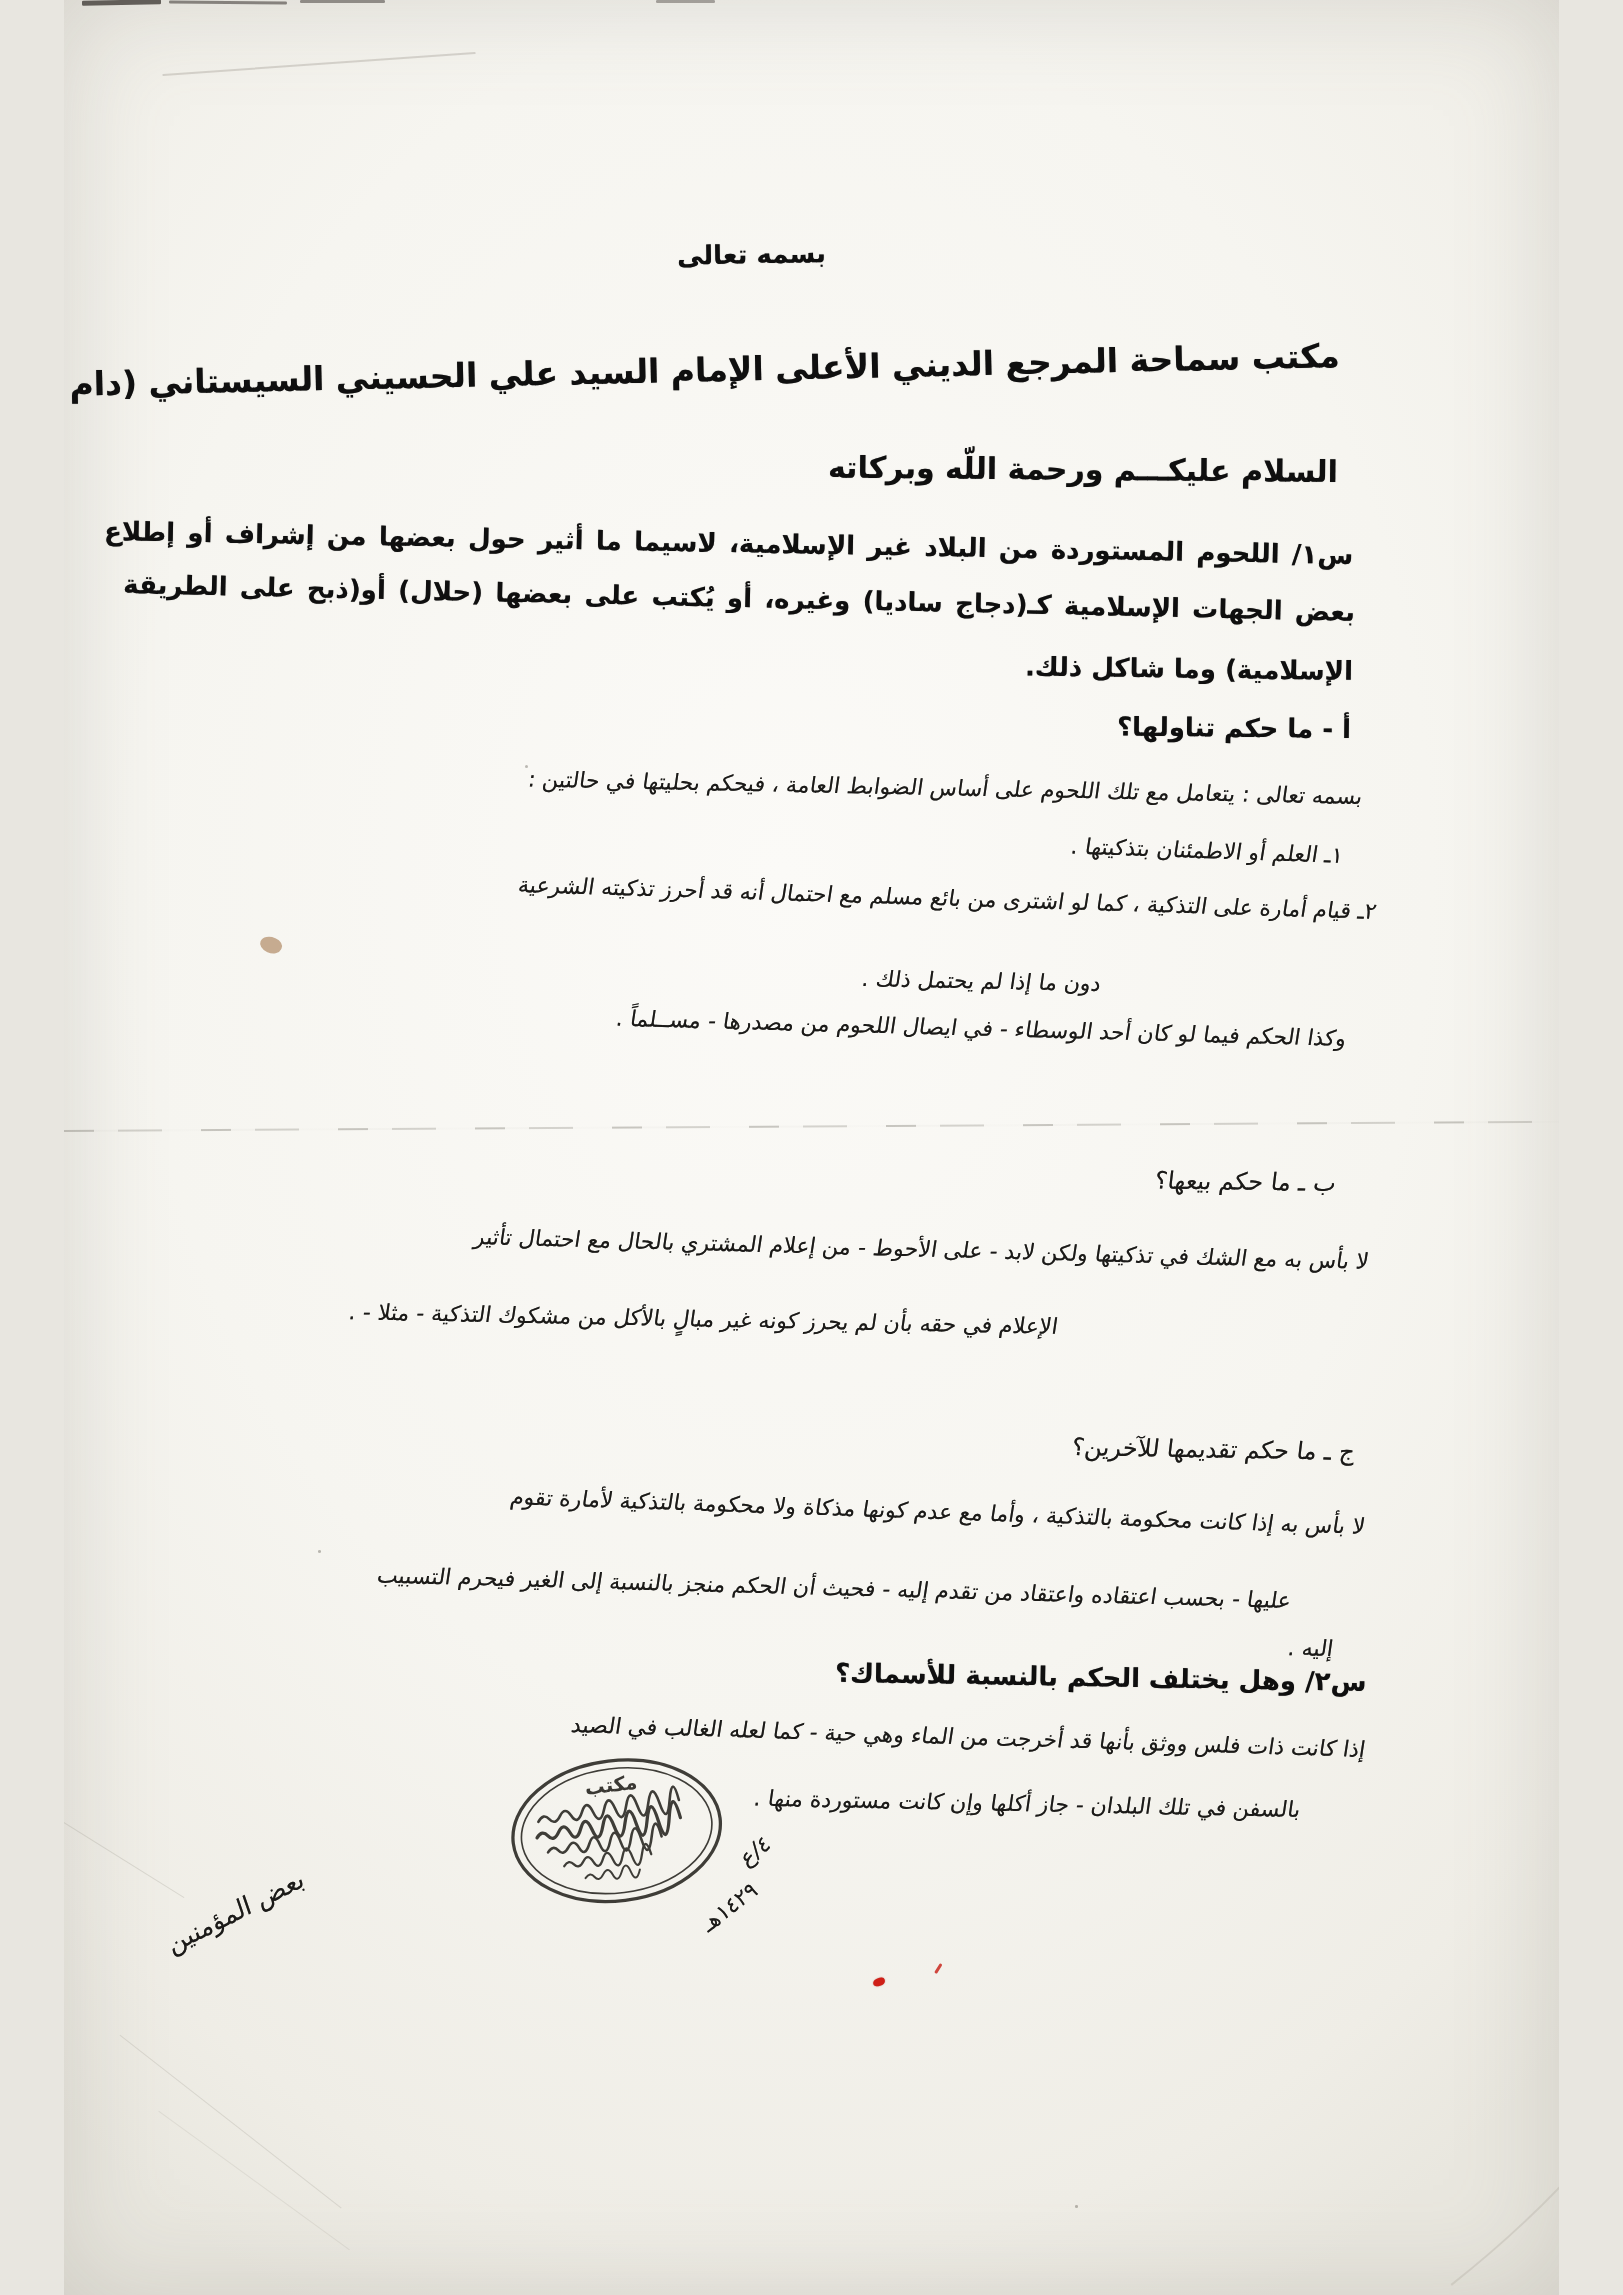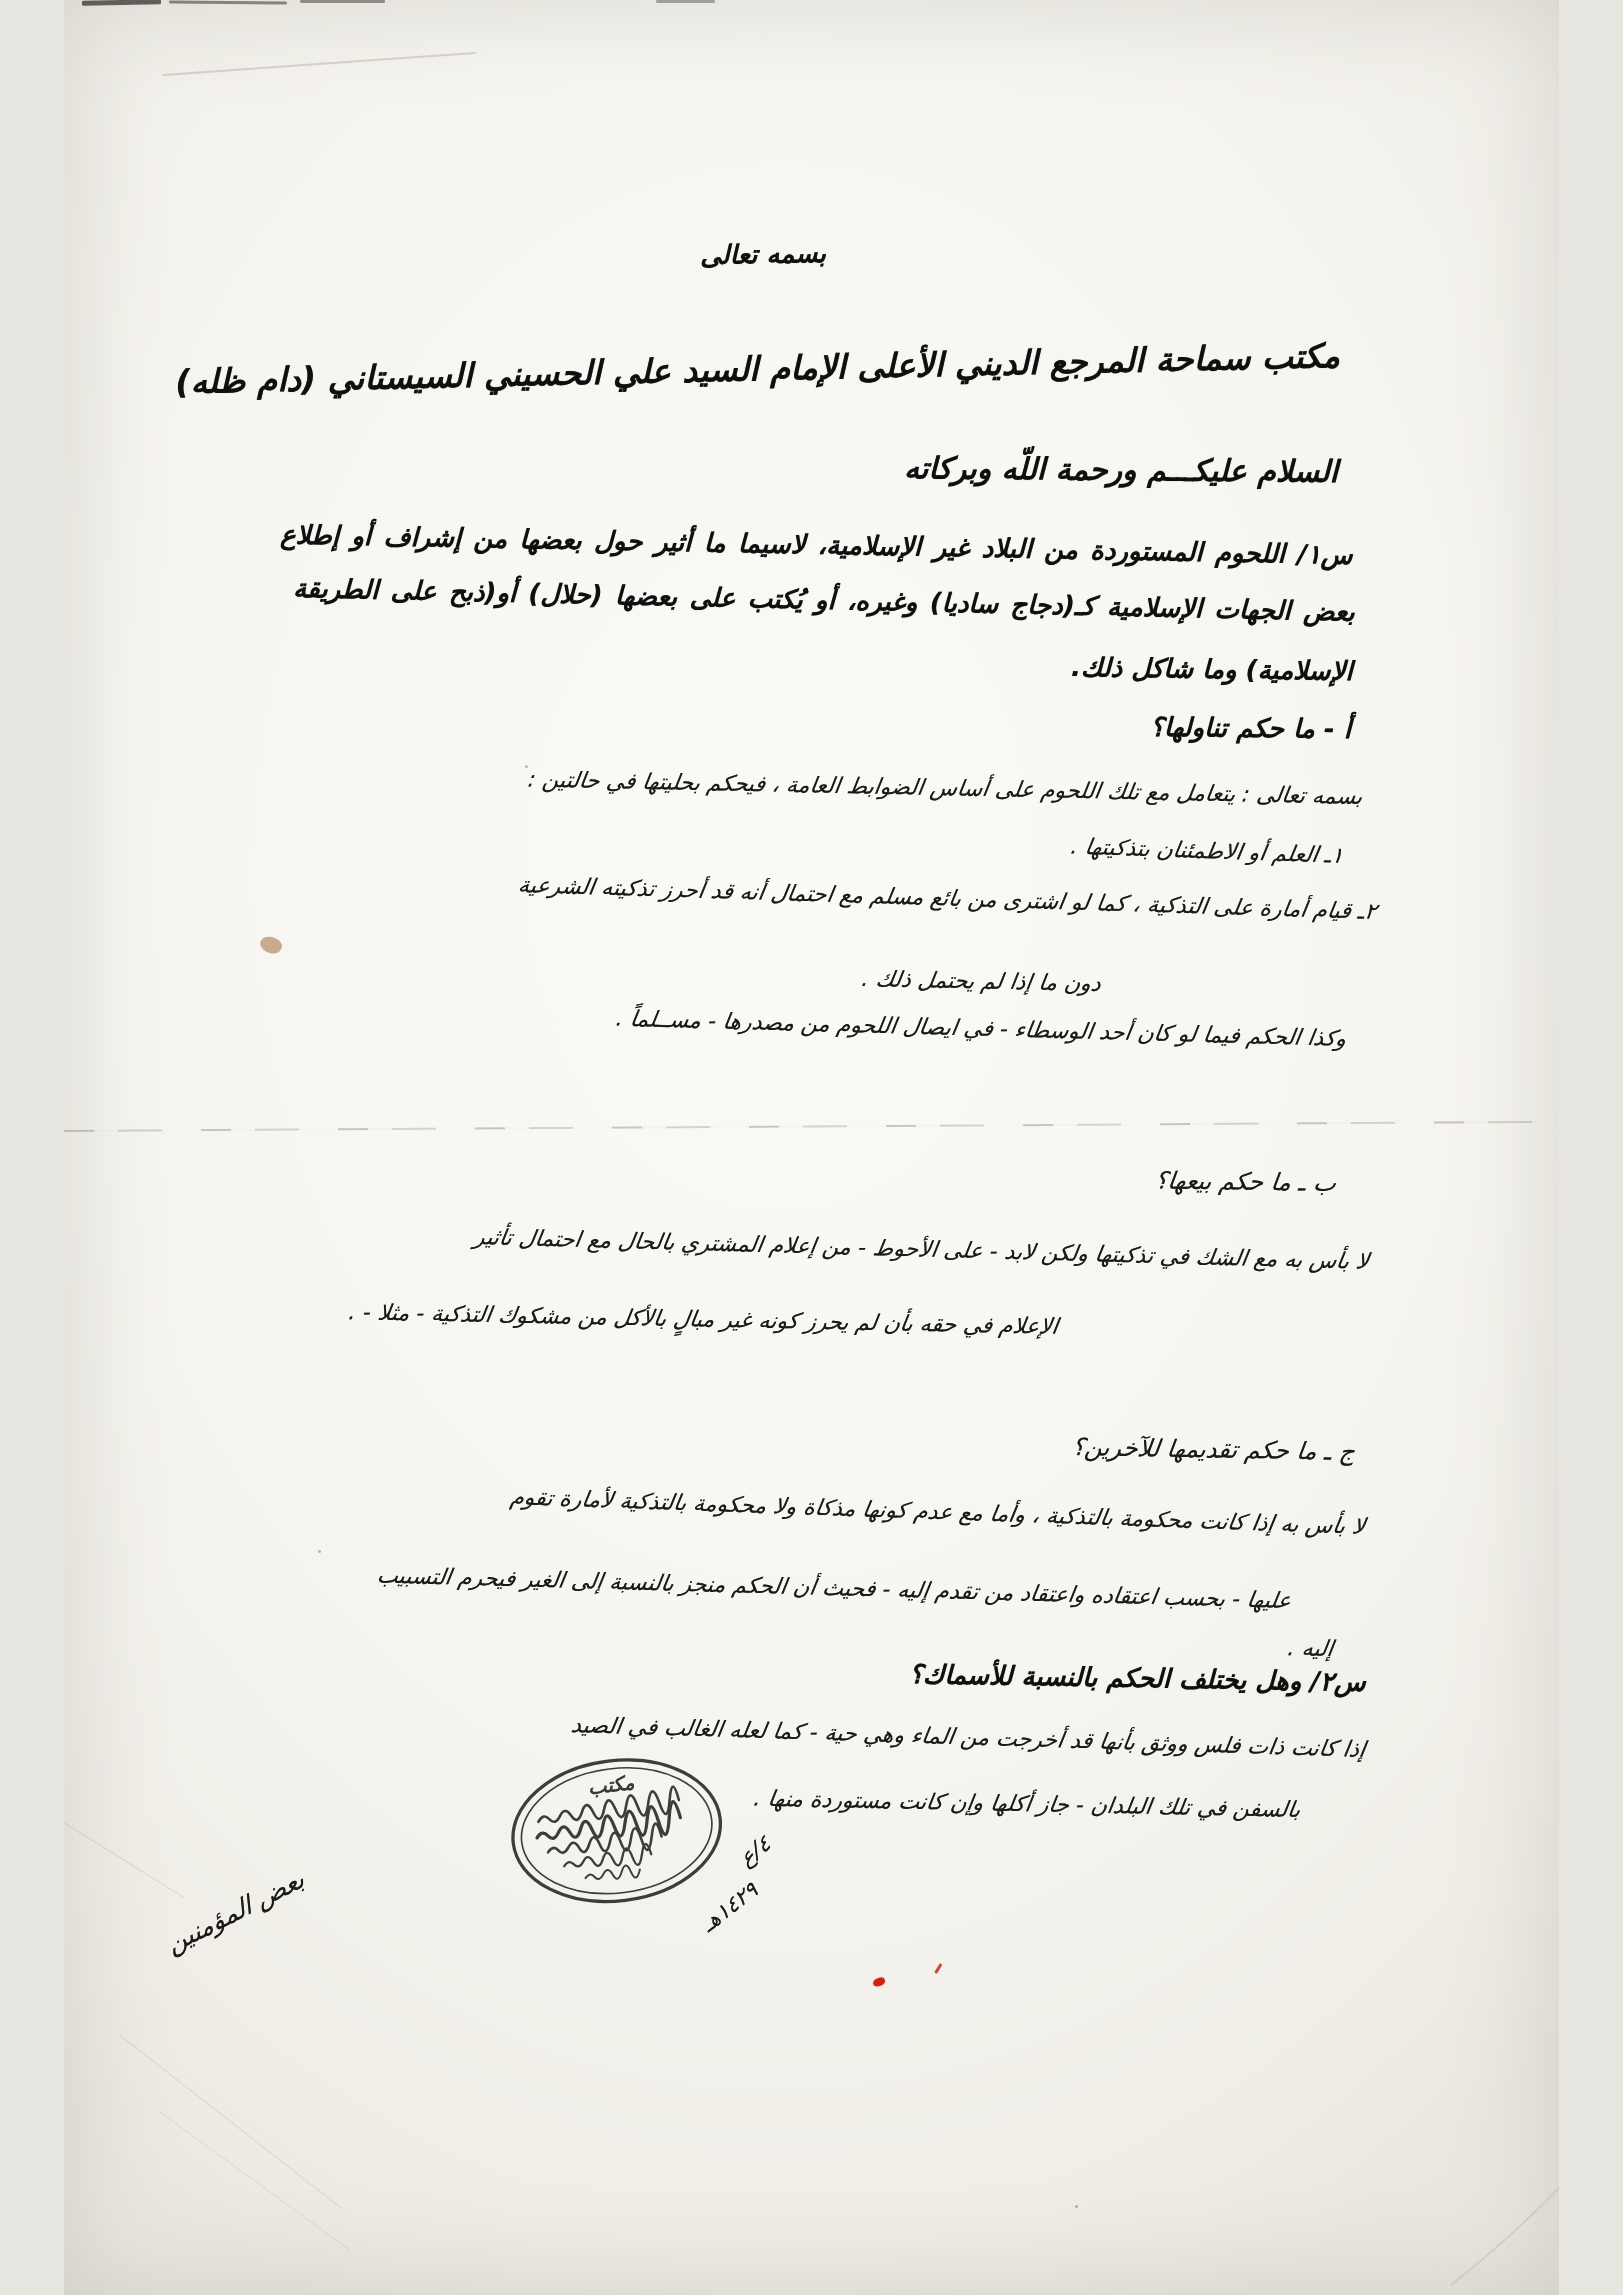--- a/index.html
+++ b/index.html
@@ -6,21 +6,20 @@
   .page{
     position:relative;
     width:1495px;height:2295px;
     margin:0 auto;
     overflow:hidden;
     background:
       radial-gradient(ellipse 1178px 1571px at 48% 38%, #fbfaf7 0%, #f6f5f0 55%, #efede6 88%, #e9e7df 100%);
     box-shadow: inset 0 0 105px rgba(120,116,105,.22);
     font-family:"DejaVu Sans", sans-serif;
     color:#141414;
-    font-style:italic;
   }
   .line{
     position:absolute;
     white-space:nowrap;
     direction:rtl;
     line-height:1.25;
   }
   .typed{
     font-weight:700;
     color:#0f0f0f;

